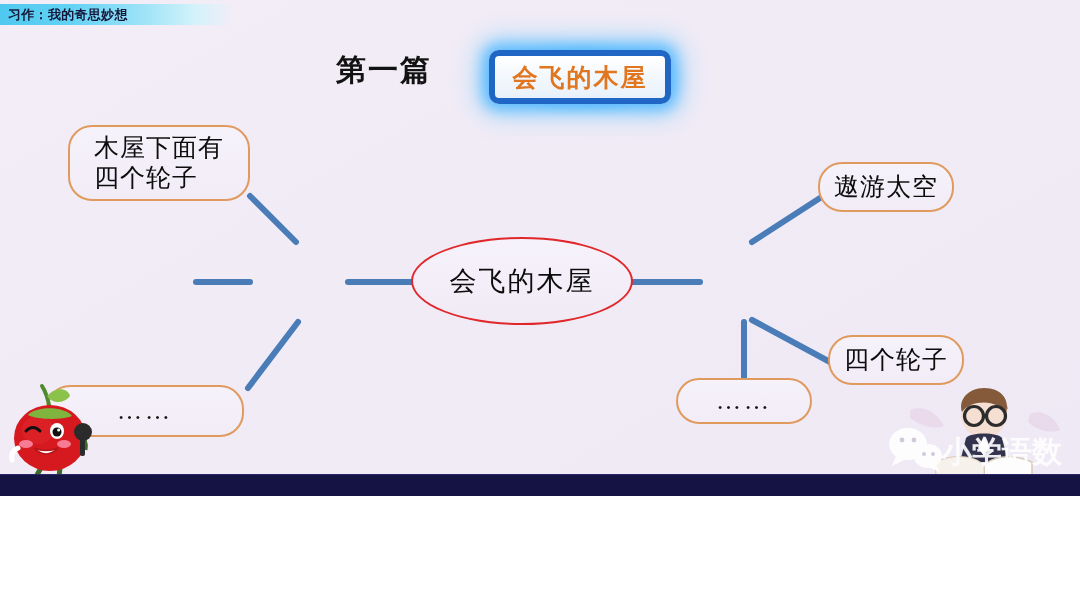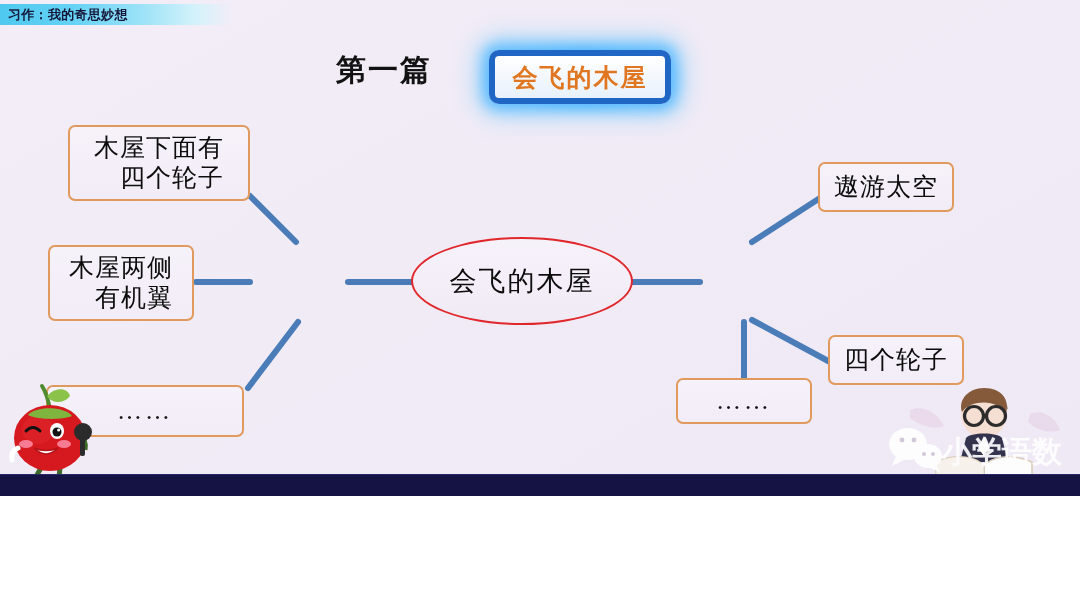--- a/index.html
+++ b/index.html
@@ -86,26 +86,26 @@
     position: absolute;
     left: 0; top: 0;
     width: 1080px; height: 608px;
   }
 
   
   .leaf-box {
     position: absolute;
     box-sizing: border-box;
     border: 2px solid #e09a5e;
-    border-radius: 7px;
+    border-radius: 24px;
     background: linear-gradient(180deg, #f6f2fa 0%, #f1ecf6 100%);
     display: flex;
     align-items: center;
     justify-content: center;
-    text-align: right;
+    text-align: left;
     color: #0d0d0d;
     font-size: 25px;
     line-height: 1.22;
     letter-spacing: 1px;
     white-space: pre-line;
   }
   .leaf-box.dots {
     font-size: 25px;
     letter-spacing: 3px;
     color: #141414;
@@ -204,22 +204,20 @@
 
       <line x1="752" y1="242" x2="820" y2="198"></line>
       <line x1="752" y1="320" x2="830" y2="362"></line>
       <line x1="744" y1="322" x2="744" y2="378"></line>
     </g>
   </svg>
 
   <div class="leaf-box" style="left:68px; top:125px; width:182px; height:76px;">木屋下面有
 四个轮子</div>
 
-  <div class="leaf-box" style="left:48px; top:245px; width:146px; height:76px;">木屋两侧
-有机翼</div>
 
   <div class="leaf-box dots" style="left:46px; top:385px; width:198px; height:52px;">……</div>
 
 
   <div id="center-node">
     <span id="center-text">会飞的木屋</span>
   </div>
 
 
   <div class="leaf-box" style="left:818px; top:162px; width:136px; height:50px;">遨游太空</div>

